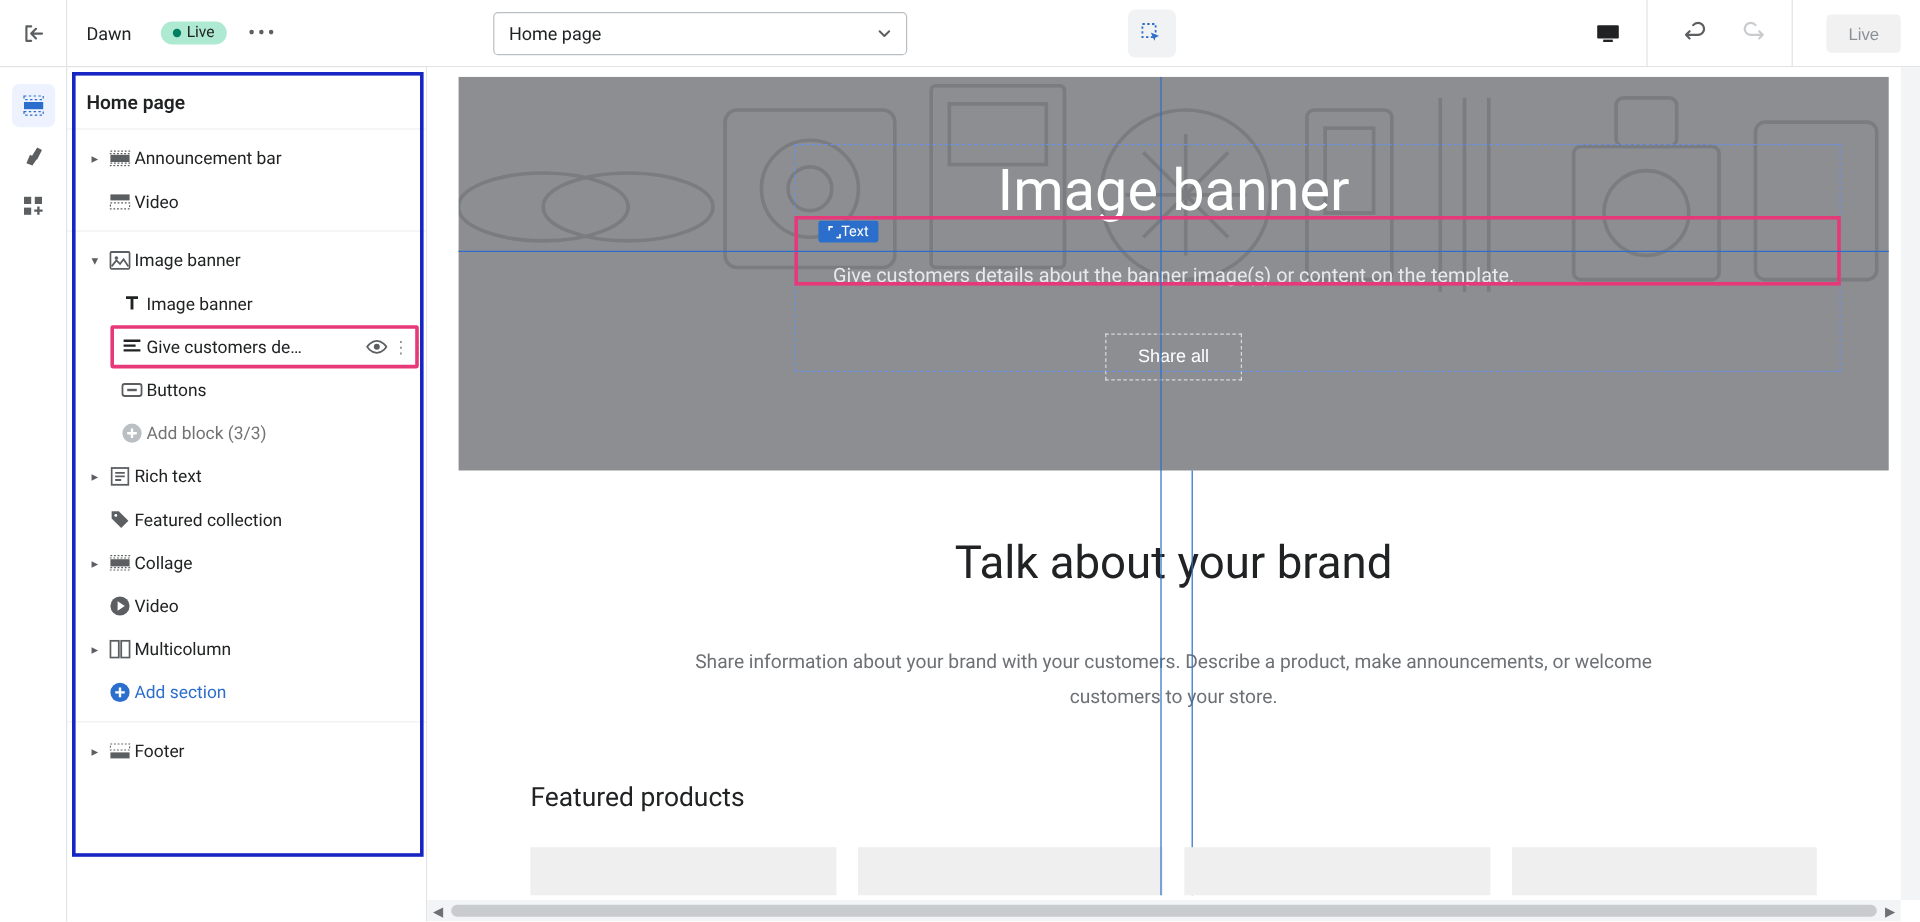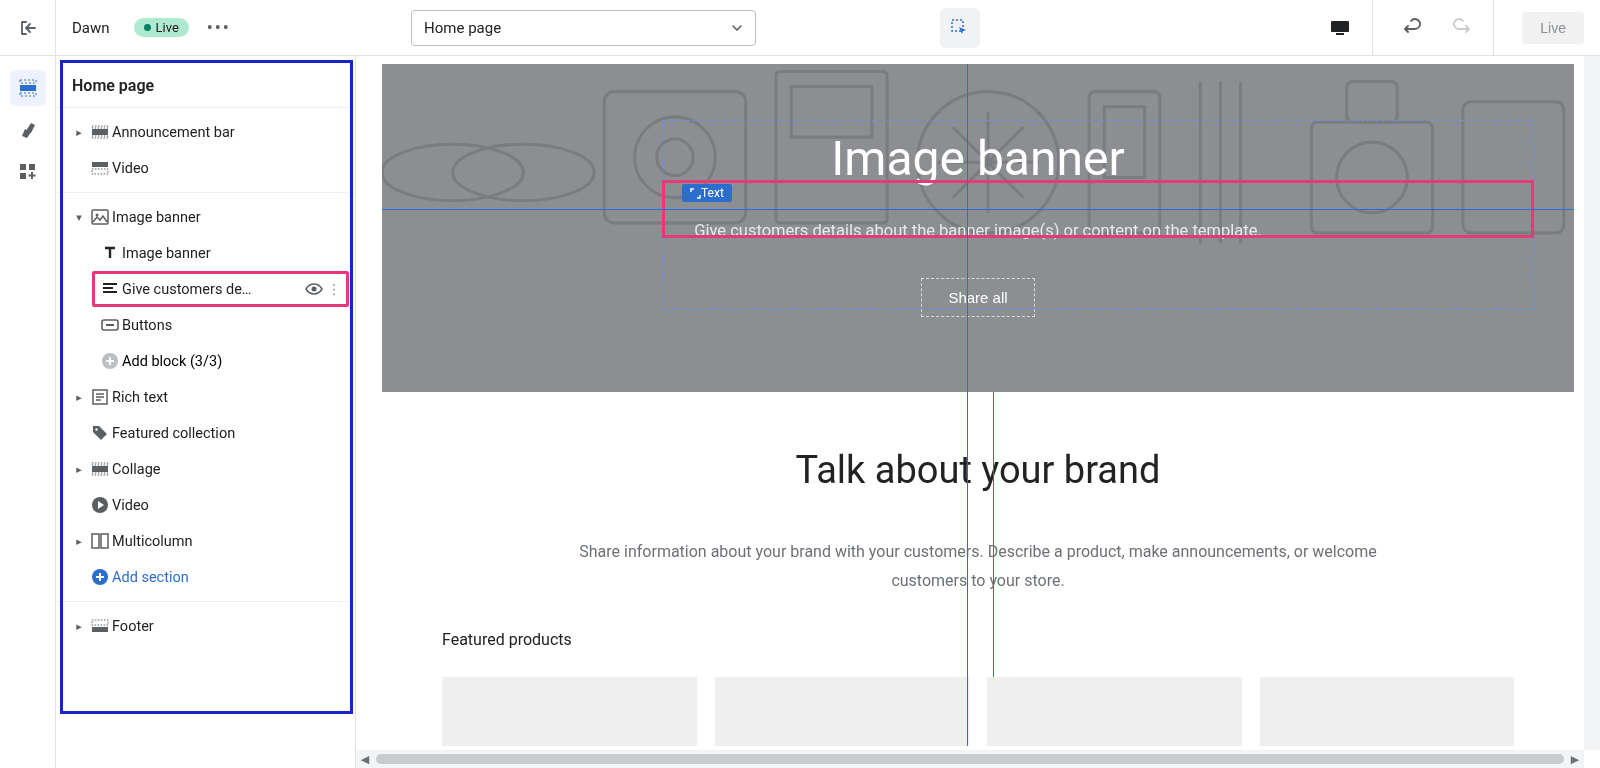--- a/index.html
+++ b/index.html
@@ -30,21 +30,21 @@
   .sidebar-wrap { width:300px; border-right:1px solid #e1e3e5; position:relative; padding-top:4px;}
   .side-annot { position:absolute; left:4px; top:4px; right:2px; height:654px; border:3px solid #1726c2; pointer-events:none;}
   .side-title { padding:16px 16px 12px 16px; font-size:16px; font-weight:600; border-bottom:1px solid #eef0f2; margin-bottom:4px;}
   .tree { padding:2px 0;}
   .row { display:flex; align-items:center; height:36px; padding:0 10px 0 14px; cursor:pointer; position:relative;}
   .row .caret { width:18px; color:#5c5f62; font-size:11px; text-align:center;}
   .row .icn { width:24px; display:flex; justify-content:center; color:#5c5f62;}
   .row .lbl { flex:1; white-space:nowrap; overflow:hidden; text-overflow:ellipsis; font-size:14.5px; }
   .row.child { padding-left:42px;}
   .row.add .lbl { color:#2c6ecb; }
-  .row.muted .lbl { color:#000000;}
+  .row.muted .lbl { color:#737373;}
   .row .eye { width:22px; color:#5c5f62;}
   .row .grip { width:18px; color:#8c9196; font-size:14px;}
   .row.selected-annot::after { content:""; position:absolute; left:36px; right:6px; top:0; bottom:0; border:3px solid #e6397a; border-radius:2px; pointer-events:none;}
   .sep { height:1px; background:#eef0f2; margin:6px 0;}
 
   
   .canvas { flex:1; position:relative; background:#fff;}
   .canvas .scrolltrack-v { position:absolute; right:0; top:0; bottom:18px; width:16px; background:#f3f4f5;}
   .canvas .scrolltrack-h { position:absolute; left:0; right:16px; bottom:0; height:18px; background:#f3f4f5; display:flex; align-items:center; }
   .canvas .scrolltrack-h .arrow { width:18px; text-align:center; color:#6d7175; font-size:11px;}
@@ -61,21 +61,21 @@
   .banner .text-tag { position:absolute; left:300px; top:120px; background:#2c6ecb; color:#fff; font-size:12px; padding:2px 8px; border-radius:2px; z-index:5; display:flex; align-items:center; gap:0;}
   .banner .guide-v { position:absolute; top:0; bottom:-400px; left:585px; width:1px; background:#2c6ecb; z-index:6;}
   .banner .guide-h { position:absolute; left:-26px; right:-26px; top:145px; height:1px; background:#2c6ecb; z-index:6;}
 
   .brand-sec { text-align:center; padding:56px 60px 30px 60px; position:relative;}
   .brand-sec h2 { font-size:38px; font-weight:400; color:#202223;}
   .brand-sec p { margin-top:46px; color:#6d7175; font-size:16px; line-height:1.8; max-width:860px; margin-left:auto; margin-right:auto;}
   .brand-sec .guide-v2 { position:absolute; top:0; bottom:-300px; left:611px; width:1px; background:#2c6ecb;}
 
   .feat-sec { padding:4px 60px 40px 60px; position:relative;}
-  .feat-sec h3 { font-size:16px; font-weight:400; color:#202223; margin-bottom:28px;}
+  .feat-sec h3 { font-size:22px; font-weight:400; color:#202223; margin-bottom:28px;margin-top:23px;}
   .feat-grid { display:flex; gap:18px;}
   .feat-grid .card { flex:1; height:80px; background:#efefef;}
 
   svg { display:block; }
 </style>
 </head>
 <body>
 
 <div class="topbar">
   <div class="exit">

